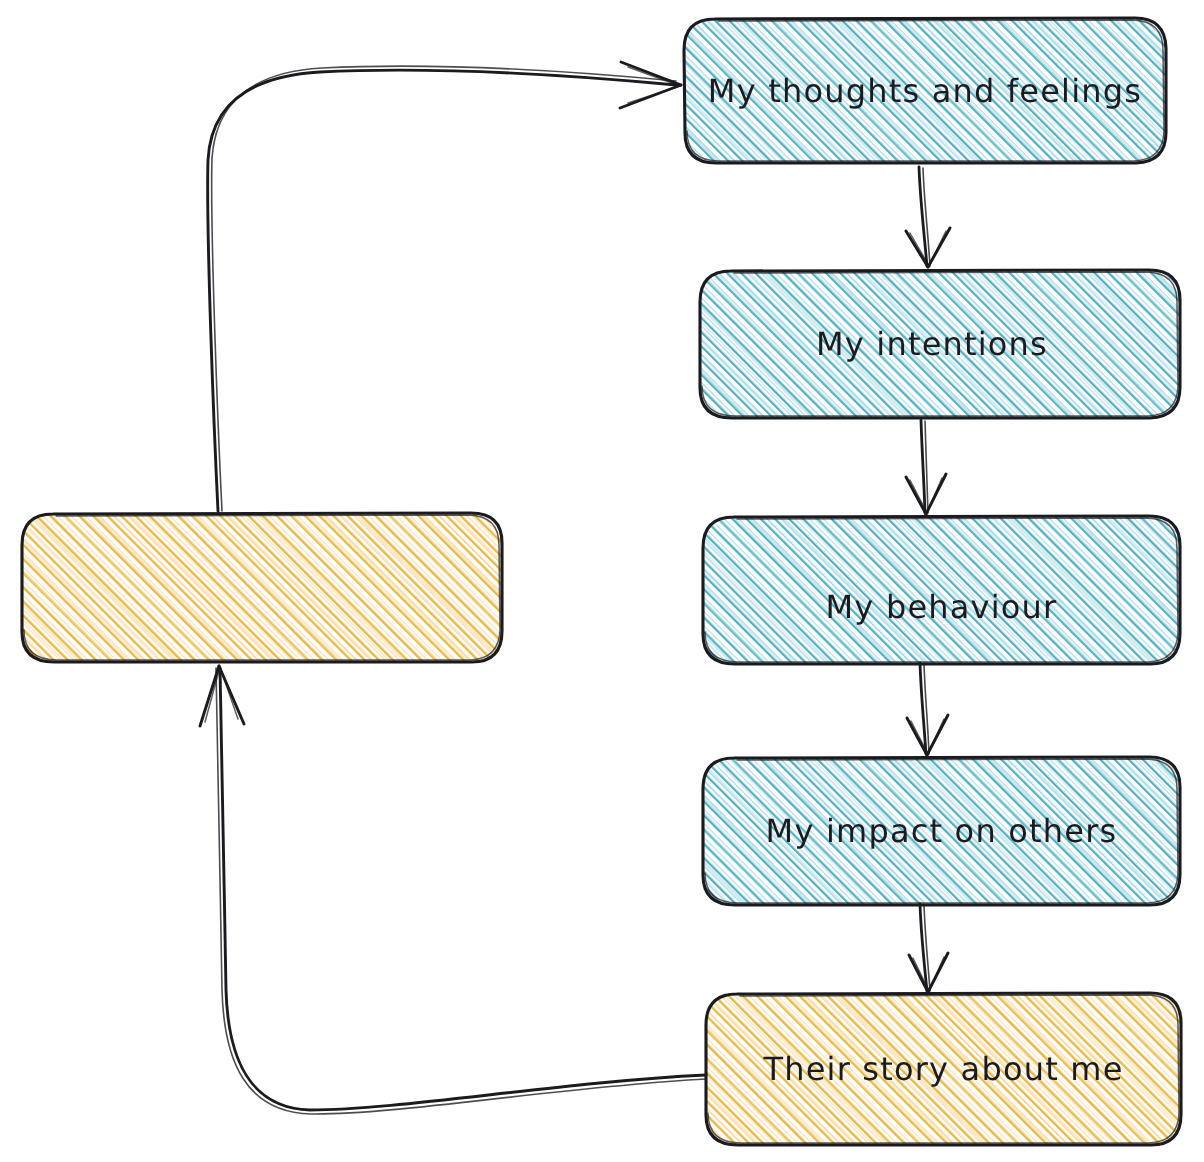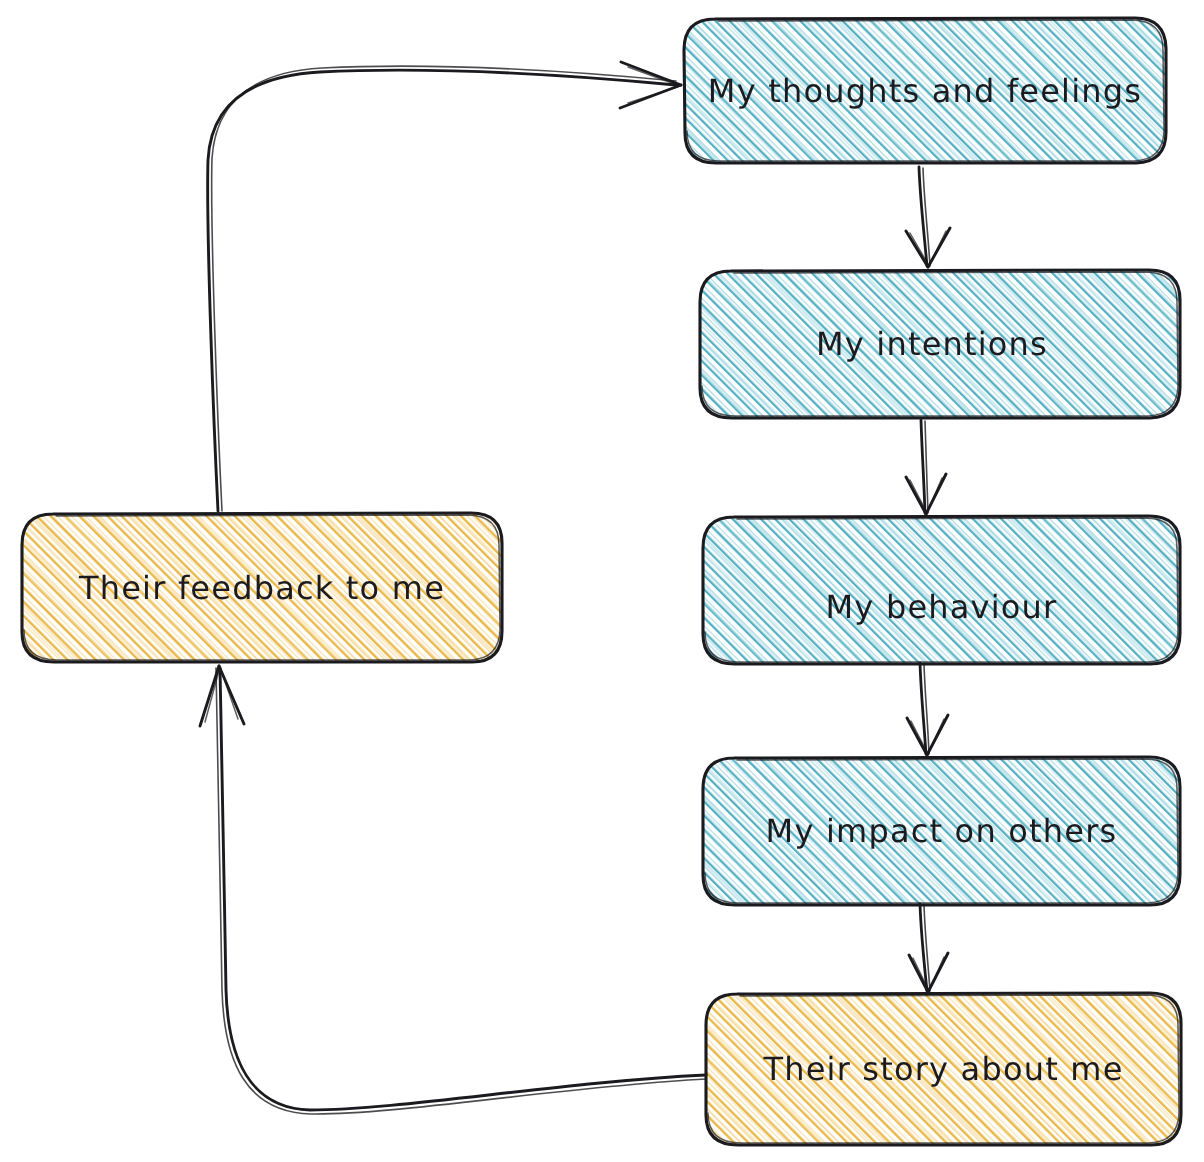--- a/index.html
+++ b/index.html
@@ -197,15 +197,14 @@
   <div class="node-label" style="left:684px; top:18px; width:482px; height:145px;">My thoughts and feelings</div>
 
   <div class="node-label" style="left:700px; top:270px; width:388px; height:148px;margin-left:38px;">My intentions</div>
 
   <div class="node-label" style="left:703px; top:533px; width:477px; height:148px;">My behaviour</div>
 
   <div class="node-label" style="left:703px; top:757px; width:477px; height:148px;">My impact on others</div>
 
   <div class="node-label" style="left:706px; top:993px; width:475px; height:152px;border-radius:27px;">Their story about me</div>
 
-  <div class="node-label" style="left:22px; top:513px; width:480px; height:149px;">Their feedback to me</div>
 
 </div>
 
 </body></html>

